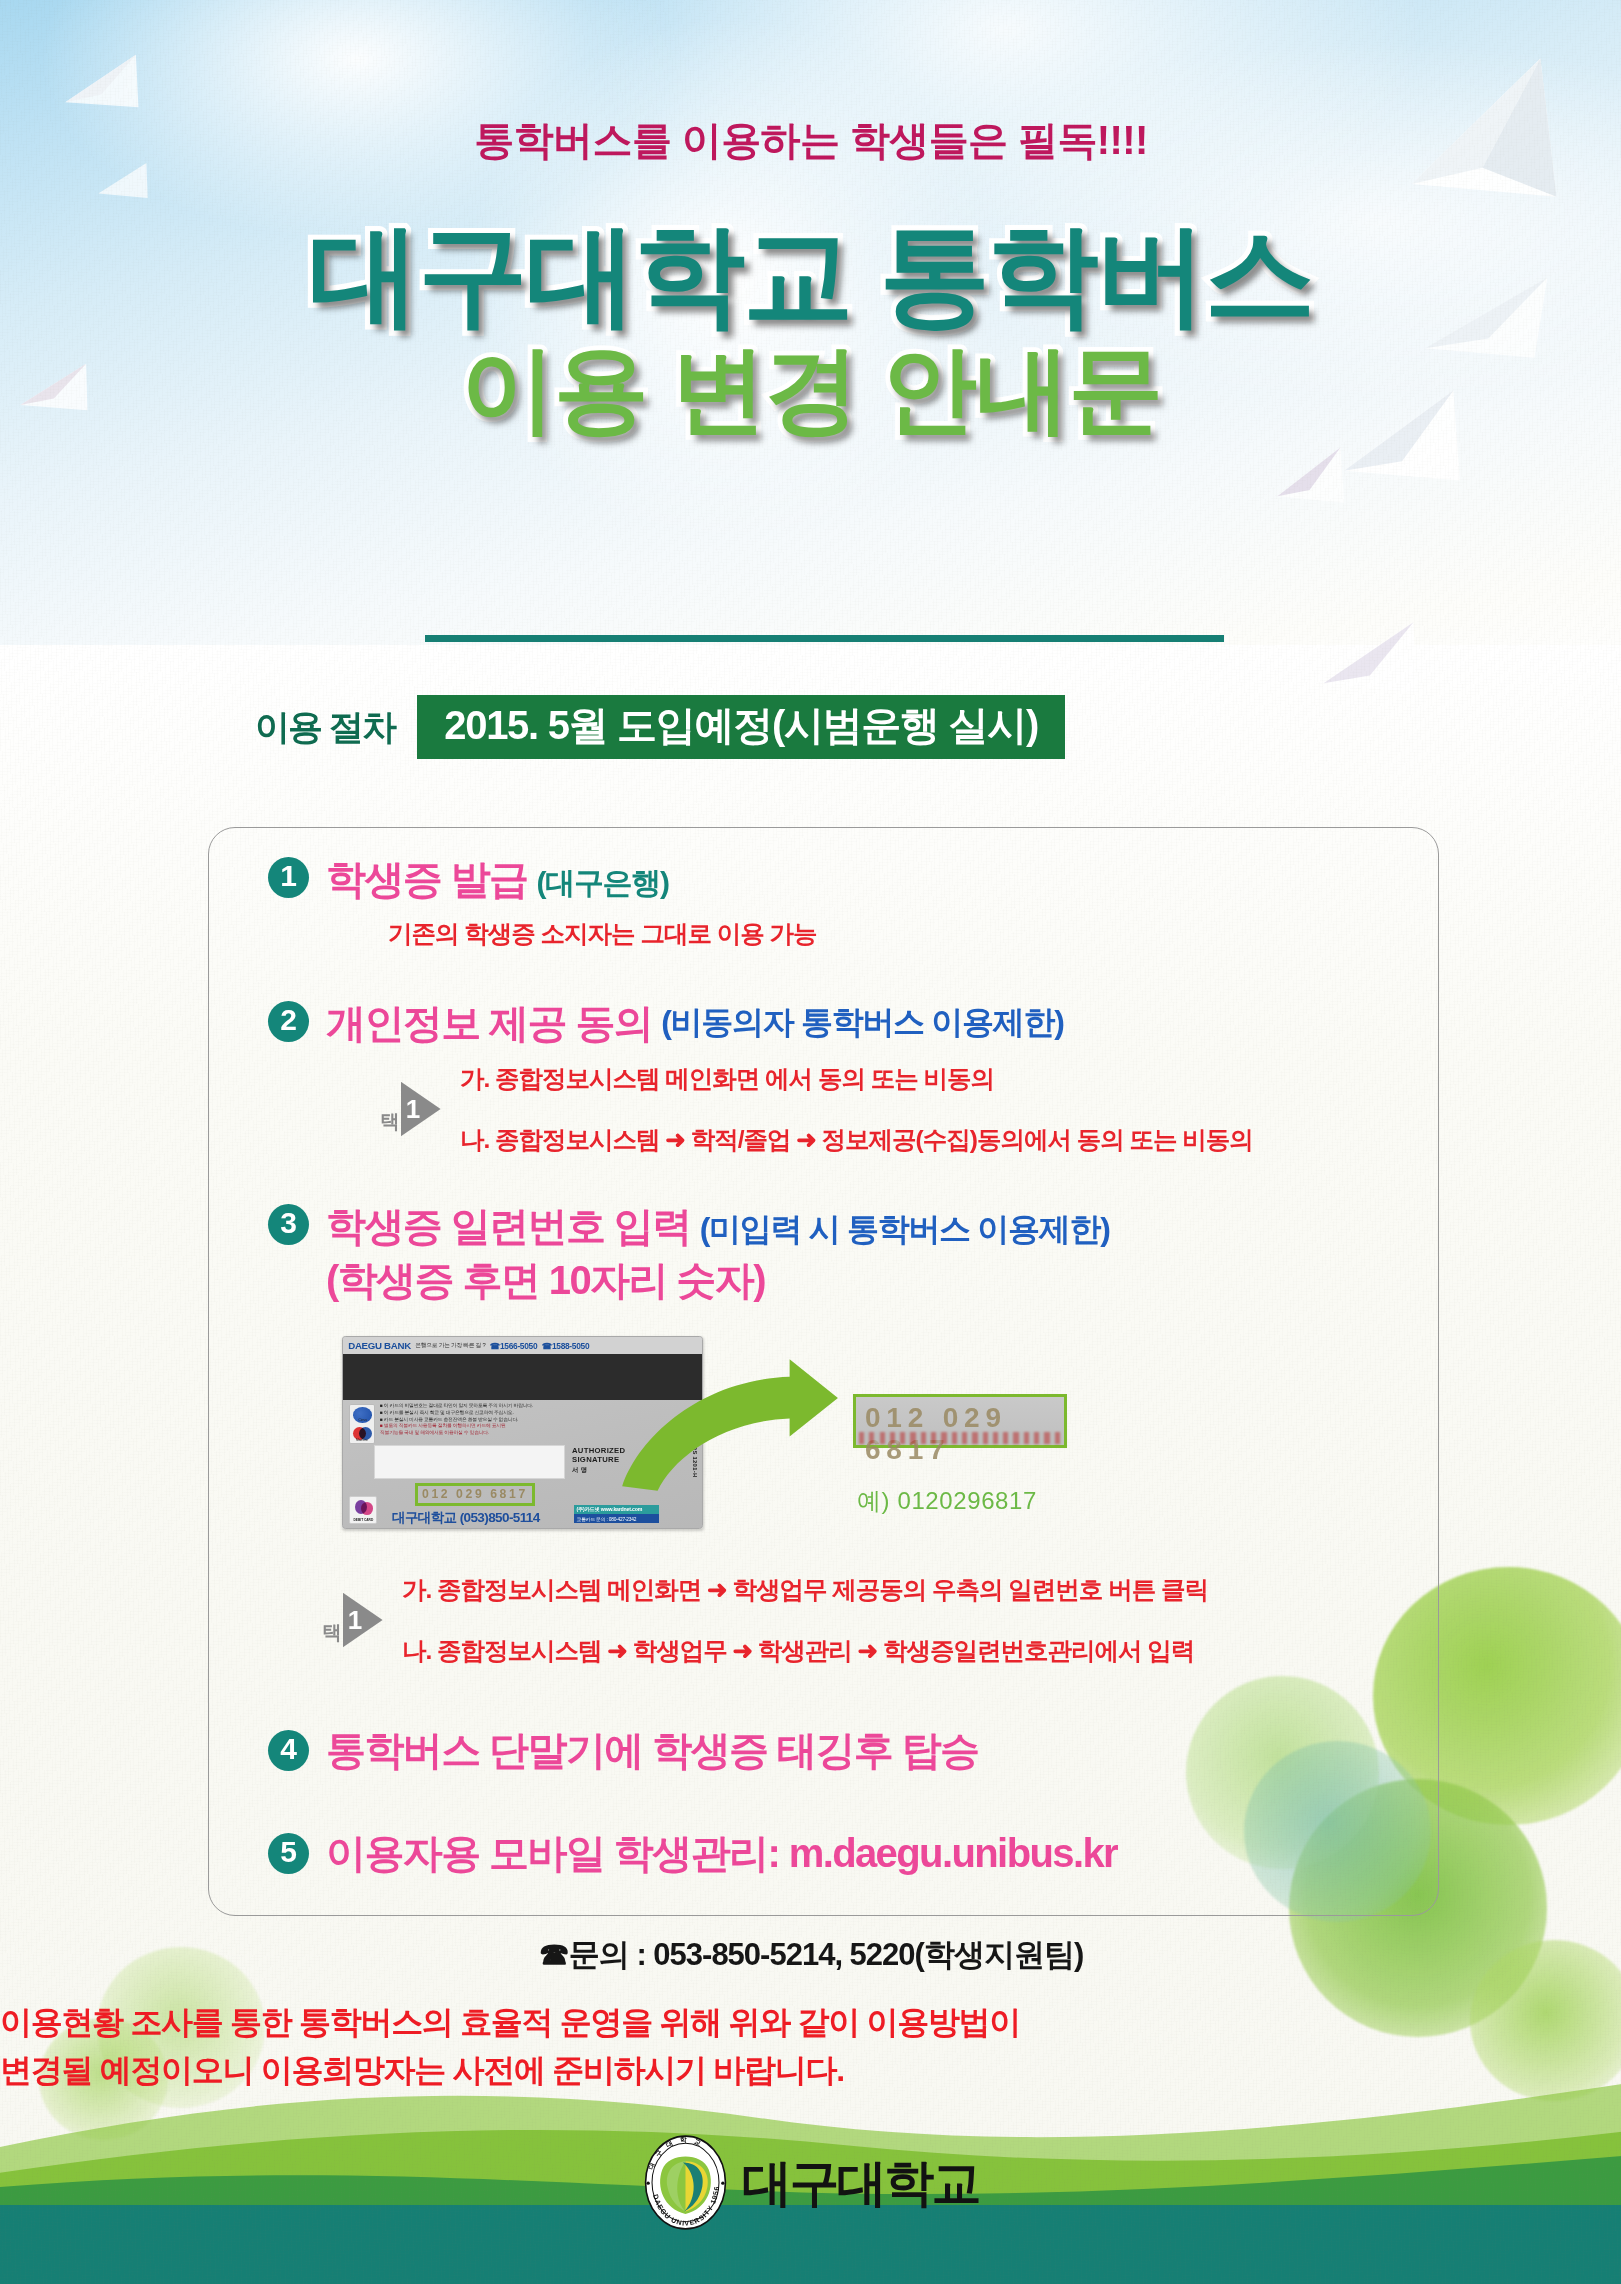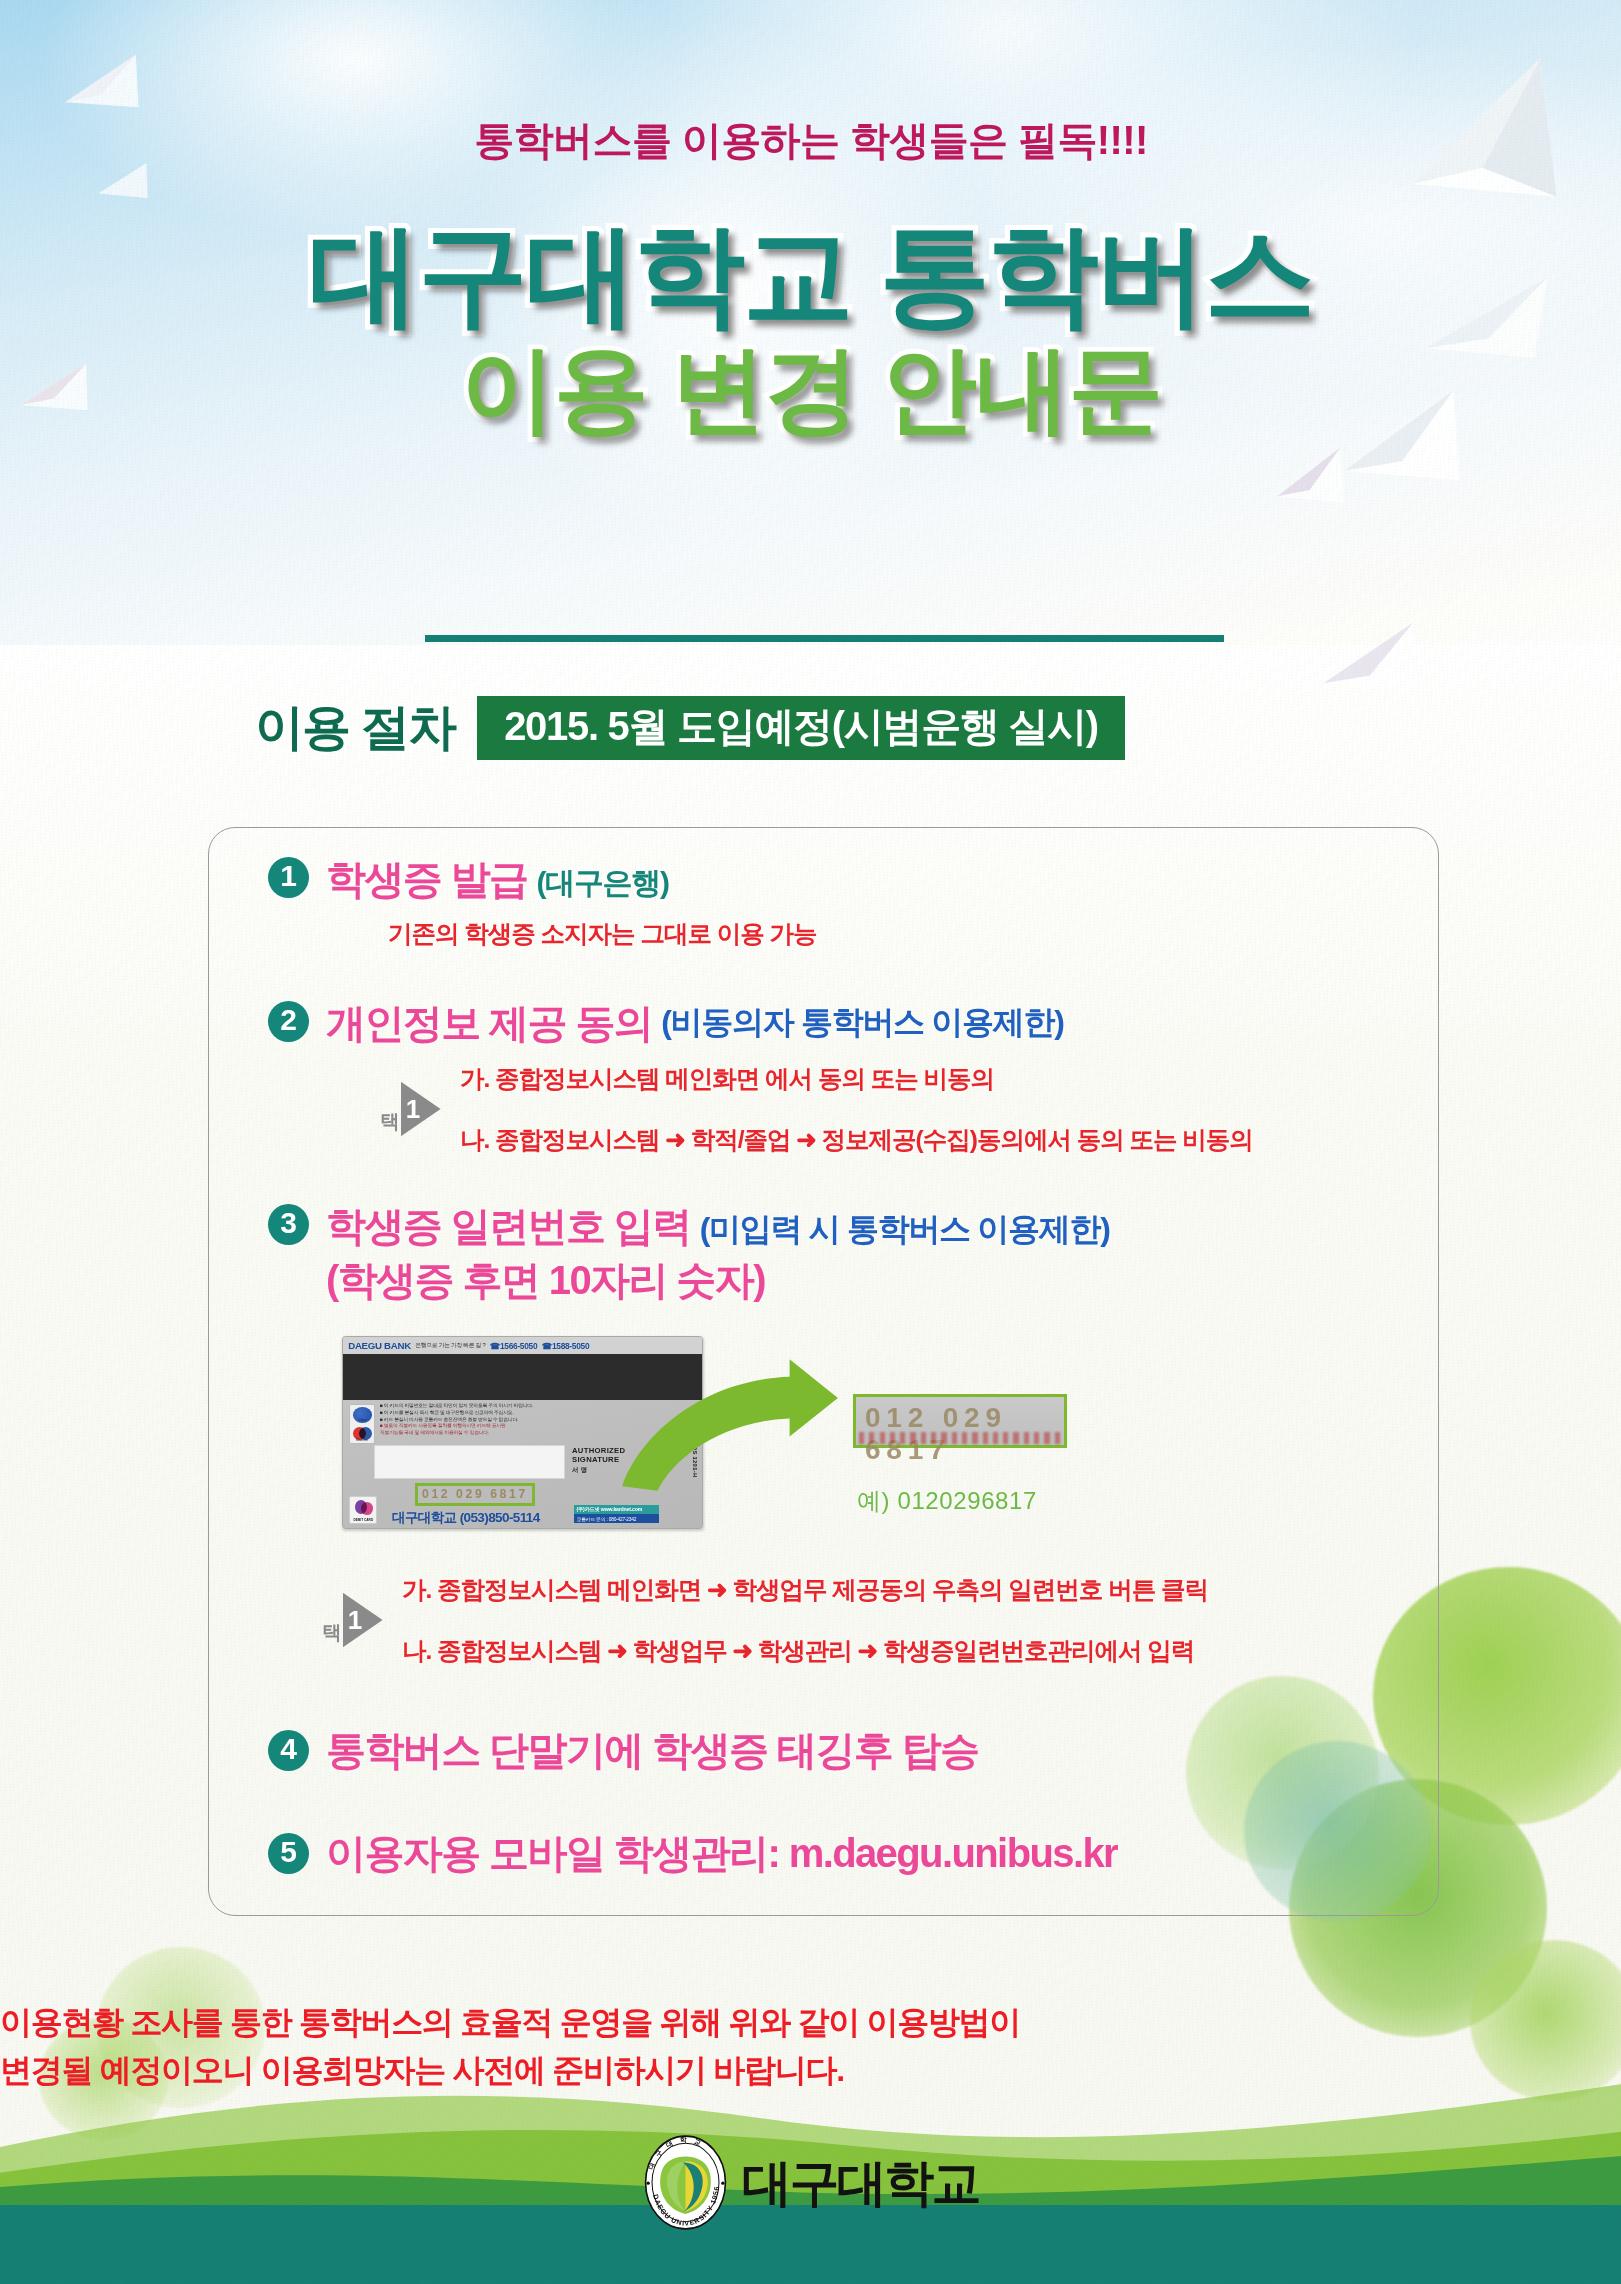--- a/index.html
+++ b/index.html
@@ -58,21 +58,21 @@
   .title-l2 {
     font-size:95px; font-weight:bold; color:#6cb946; letter-spacing:-1.9px; line-height:1.18;
     -webkit-text-stroke:9.7px #ffffff; paint-order:stroke fill;
     text-shadow:5.2px 5.8px 6.4px rgba(40,40,40,.5);
     margin-top:-3.9px;
   }
 
   .divider { position:absolute; left:425px; top:635px; width:799px; height:7px; background:#167f74; }
 
   .proc-row { position:absolute; left:255px; top:695px; display:flex; align-items:center; gap:22px; }
-  .proc-label { font-size:49px; font-weight:bold; color:#0f6b50; letter-spacing:-1.9px; }
+  .proc-label { font-size:35px; font-weight:bold; color:#0f6b50; letter-spacing:-1.9px; }
   .proc-banner {
     background:#1a7a3f; color:#ffffff; font-size:40px; font-weight:bold;
     padding:10.3px 27px 14px 27px; letter-spacing:-1.3px; line-height:1;
   }
 
   
   .steps-box {
     position:absolute; left:208px; top:827px; width:1231px; height:1089px;
     border:1.9px solid #9a9a9a; border-radius:27px; background:transparent;
   }
@@ -404,20 +404,21 @@
   <div class="step" style="left:268px; top:1728px; gap:17px; align-items:center;">
     <div class="num">4</div>
     <span class="step-title">통학버스 단말기에 학생증 태깅후 탑승</span>
   </div>
 
   <div class="step" style="left:268px; top:1831px; gap:17px; align-items:center;">
     <div class="num">5</div>
     <span class="step-title">이용자용 모바일 학생관리: m.daegu.unibus.kr</span>
   </div>
 
+  <div class="contact">☎문의 : 053-850-5214, 5220(학생지원팀)</div>
 
   <div class="notice">
     <div>이용현황 조사를 통한 통학버스의 효율적 운영을 위해 위와 같이 이용방법이</div>
     <div>변경될 예정이오니 이용희망자는 사전에 준비하시기 바랍니다.</div>
   </div>
 
   <div class="brand">
     <span>
       <svg width="85" height="97" viewBox="0 0 132 150">
         <ellipse cx="66" cy="75" rx="62" ry="72" fill="#ffffff" stroke="#111" stroke-width="2.5"></ellipse>

